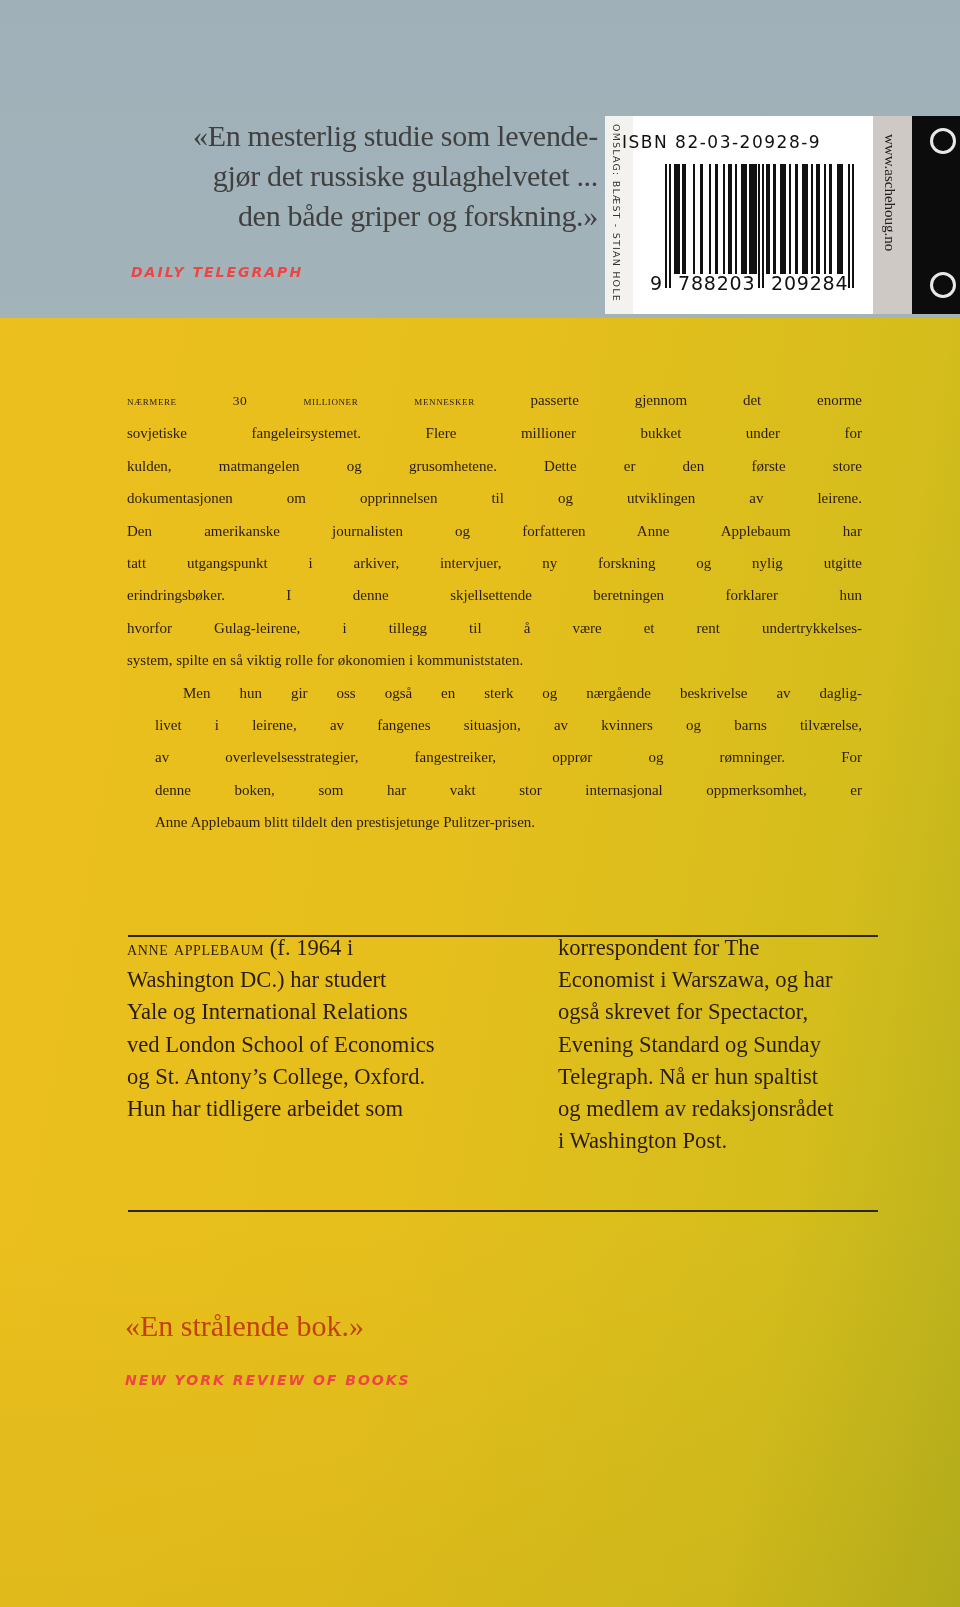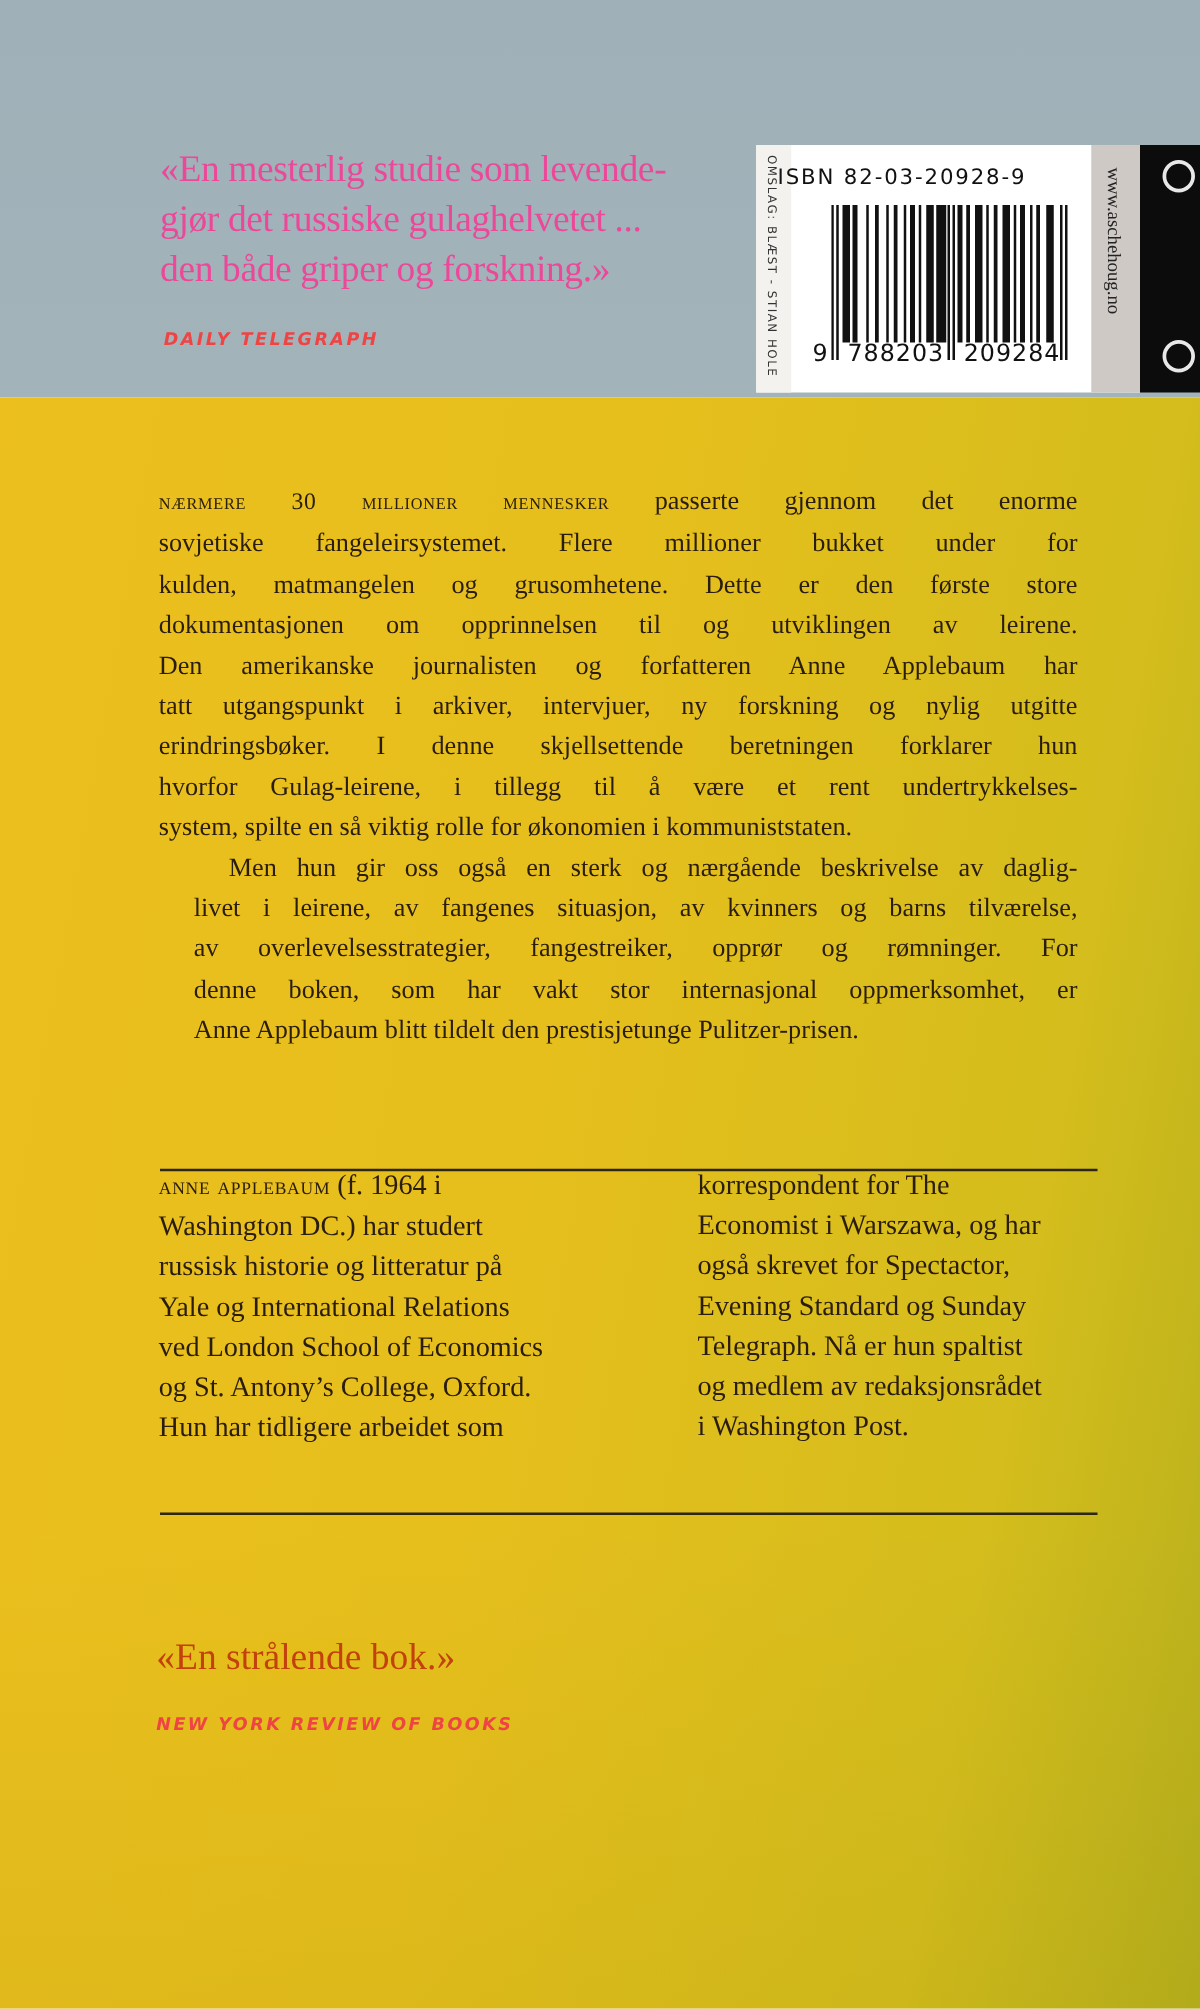--- a/index.html
+++ b/index.html
@@ -16,21 +16,21 @@
   .body-band {
     position: absolute; left: 0; top: 318px; width: 960px; height: 1289px;
     background: linear-gradient(100deg, #ecbf1e 0%, #e6bf1c 45%, #d4bd1c 80%, #b7b01c 100%);
   }
   .body-band::after {
     content: ""; position: absolute; inset: 0;
     background: linear-gradient(180deg, rgba(0,0,0,0) 70%, rgba(120,110,0,0.08) 100%);
   }
   .quote1 {
     position: absolute; left: 128px; top: 116px; width: 470px;
-    font-size: 30px; line-height: 40px; color: #ec4899; letter-spacing: -0.3px;
+    font-size: 30px; line-height: 40px; color: #404040; letter-spacing: -0.3px; text-align: right;
   }
   .quote1 .line { display: block; white-space: nowrap; }
   .source {
     font-family: "DejaVu Sans", sans-serif; font-weight: bold; font-style: italic;
     color: #ef4444; letter-spacing: 2px; font-size: 14px;
   }
   .source1 { position: absolute; left: 131px; top: 264px; }
 
   .isbn-box {
     position: absolute; left: 605px; top: 116px; width: 307px; height: 198px;
@@ -81,21 +81,21 @@
   }
   .logo-mark {
     position: absolute; width: 26px; height: 26px; border: 3px solid #e8e8e8; border-radius: 50%;
     box-sizing: border-box;
   }
   .logo-mark.a { left: 930px; top: 128px; }
   .logo-mark.b { left: 930px; top: 272px; }
 
   .blurb {
     position: absolute; left: 127px; top: 384px; width: 735px;
-    font-size: 21px; line-height: 32.4px; color: #2a1d0e;
+    font-size: 15px; line-height: 32.4px; color: #2a1d0e;
     text-align: justify;
   }
   .blurb p { margin: 0; }
   .blurb p + p { text-indent: 28px; }
   .smallcaps { font-variant: small-caps; font-size: 0.9em; letter-spacing: 0.6px; text-transform: lowercase; }
   .blurb .line { display: block; text-align-last: justify; white-space: nowrap; }
   .blurb .line.last { text-align-last: left; }
 
   .rule {
     position: absolute; left: 128px; width: 750px; height: 2px; background: #2d2615;
@@ -193,21 +193,20 @@
       <span class="line">denne boken, som har vakt stor internasjonal oppmerksomhet, er</span>
       <span class="line last">Anne Applebaum blitt tildelt den prestisjetunge Pulitzer-prisen.</span>
     </p>
   </div>
 
   <div class="rule r1"></div>
 
   <div class="bio c1">
     <span class="line"><span class="smallcaps">Anne Applebaum</span> <span>(f. 1964 i</span></span>
     <span class="line">Washington DC.) har studert</span>
-    <span class="line">russisk historie og litteratur på</span>
     <span class="line">Yale og International Relations</span>
     <span class="line">ved London School of Economics</span>
     <span class="line">og St. Antony’s College, Oxford.</span>
     <span class="line">Hun har tidligere arbeidet som</span>
   </div>
   <div class="bio c2">
     <span class="line">korrespondent for The</span>
     <span class="line">Economist i Warszawa, og har</span>
     <span class="line">også skrevet for Spectactor,</span>
     <span class="line">Evening Standard og Sunday</span>

